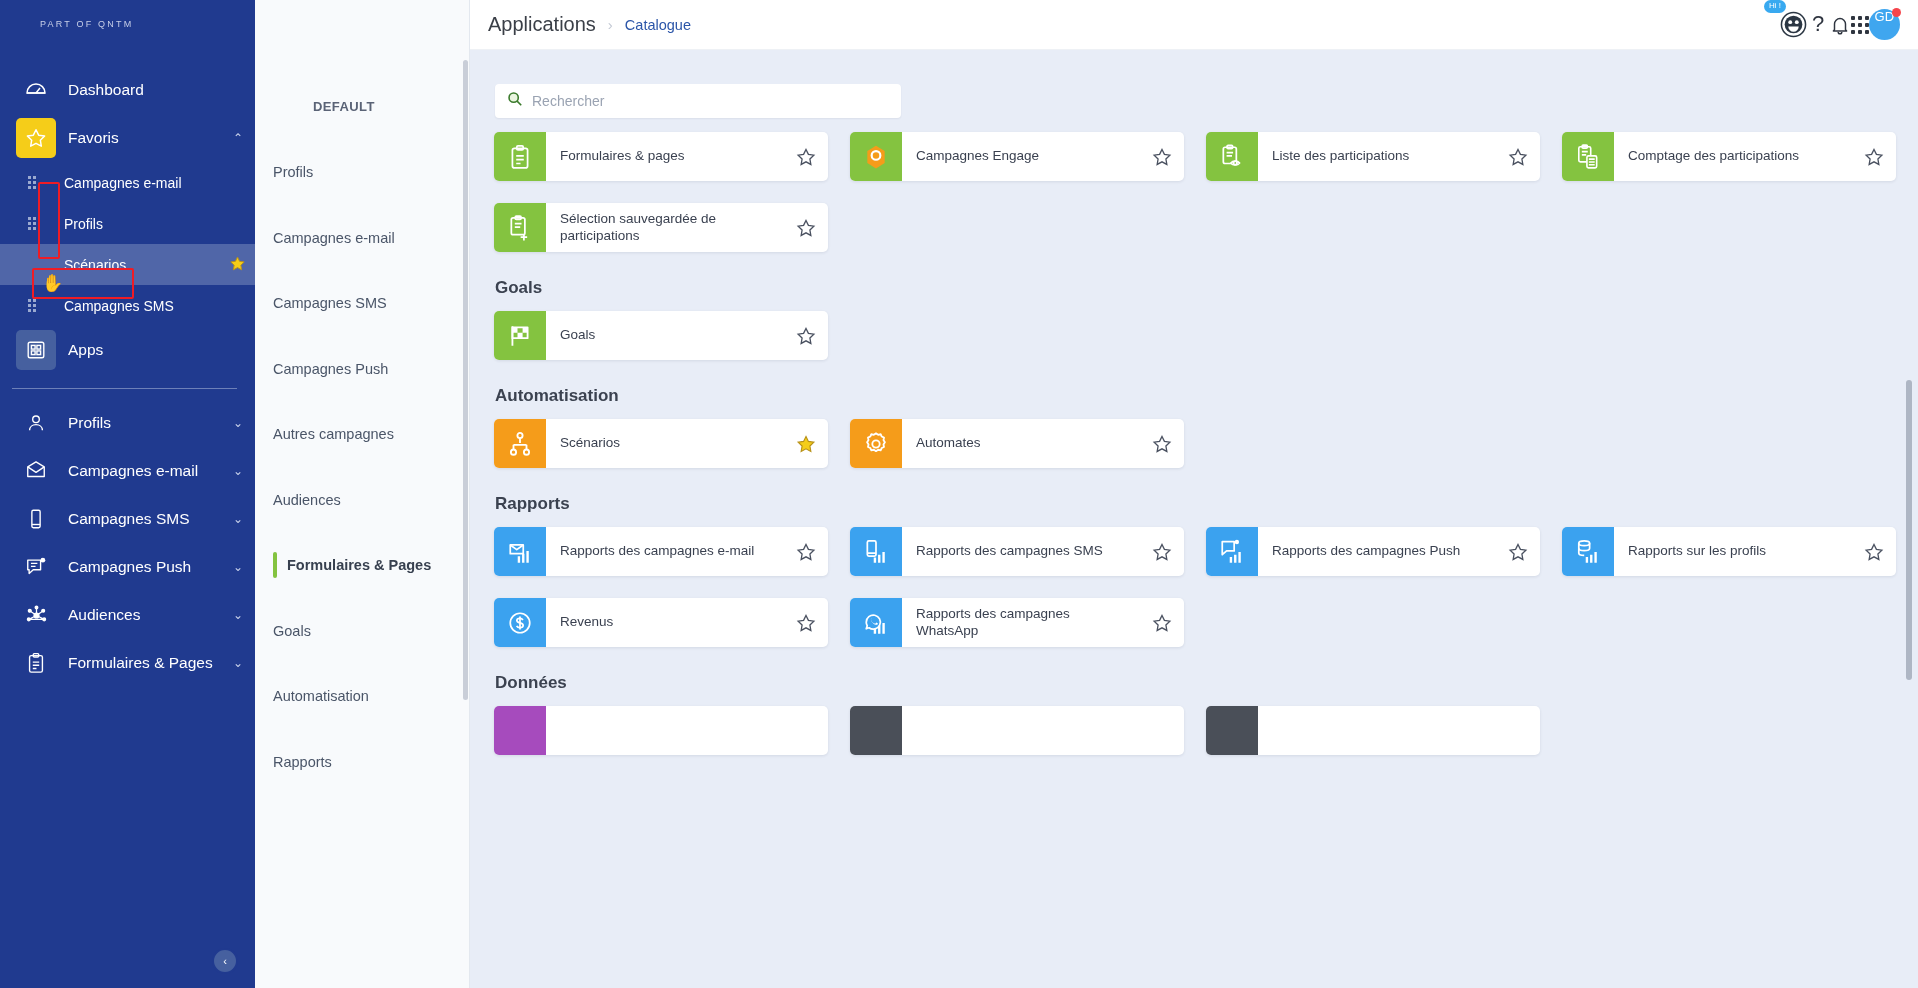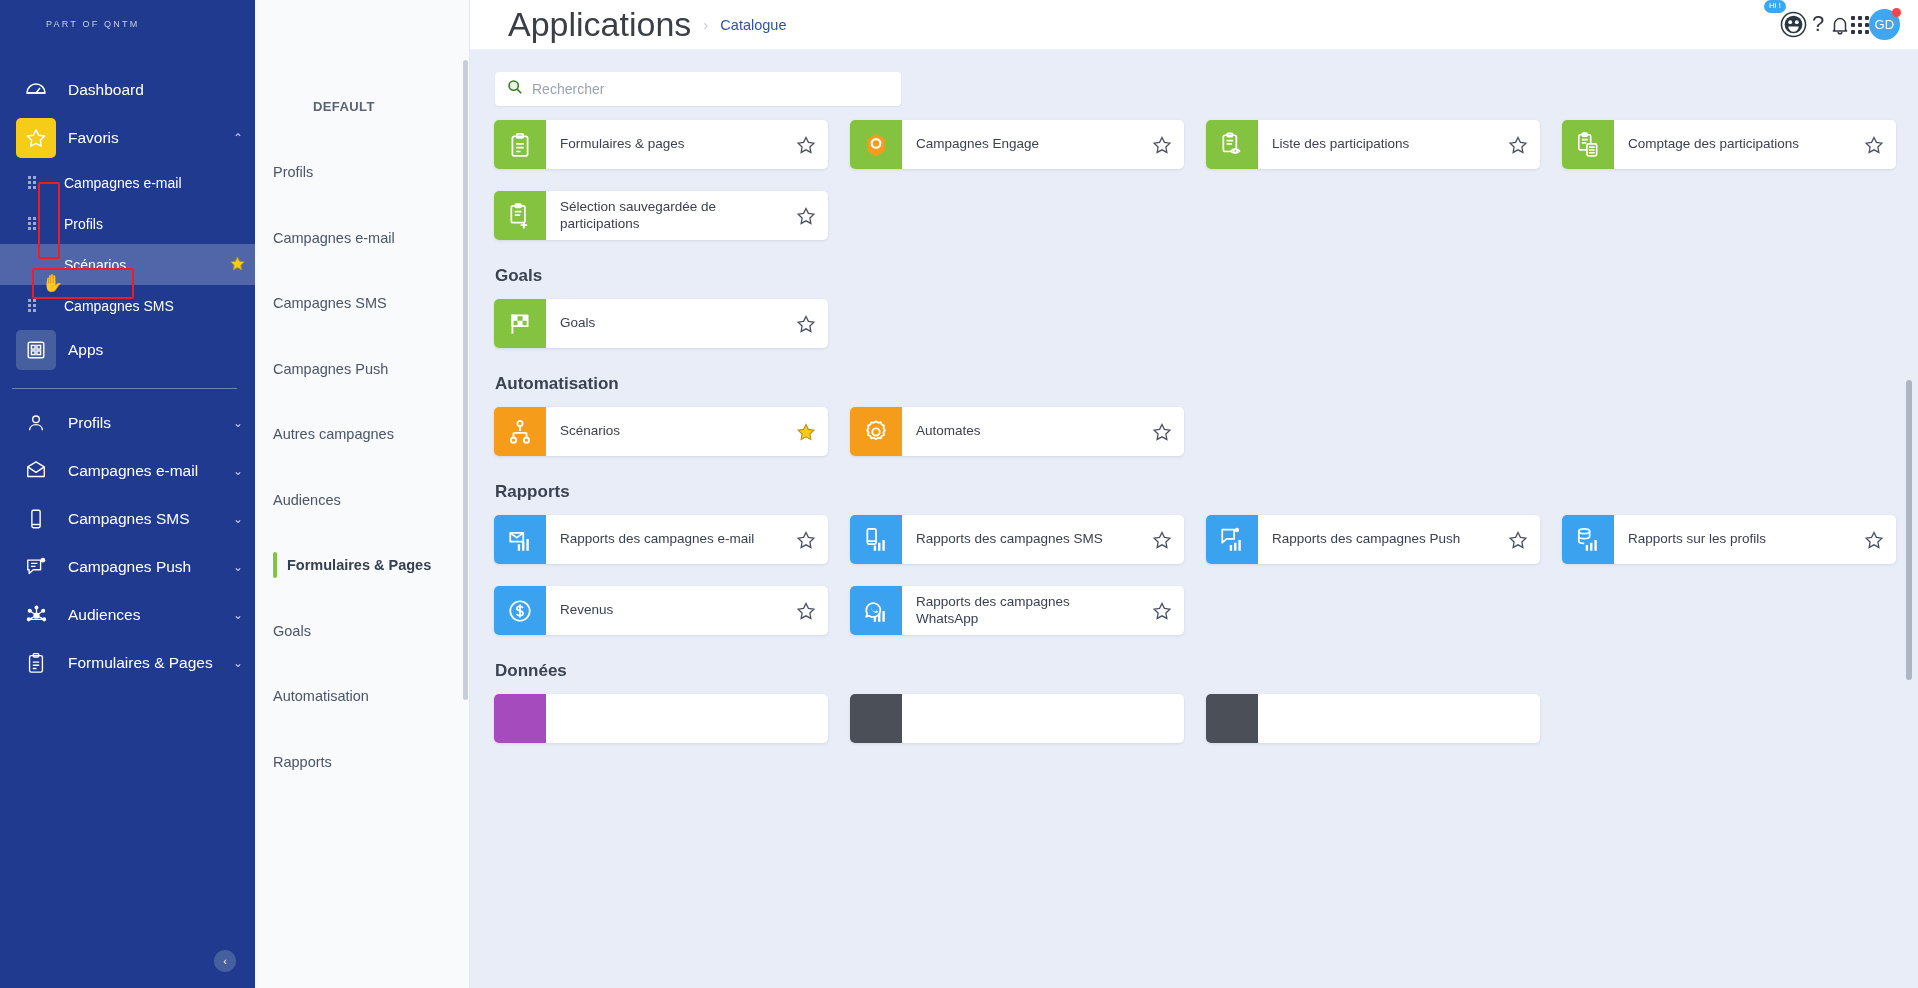--- a/index.html
+++ b/index.html
@@ -23,21 +23,21 @@
   }
   .logo-wrap { padding: 16px 0 0 18px; height: 66px; }
   .logo-row { display: flex; align-items: center; gap: 6px; }
   .logo-mark { width: 34px; height: 34px; flex: 0 0 34px; position: relative; }
   .logo-word {
     font-size: 30px; font-weight: 700; letter-spacing: -0.5px;
     color: #fff; line-height: 1; font-family: "DejaVu Sans", sans-serif;
   }
   .logo-sub {
     font-size: 9px; letter-spacing: 2.2px; color: #c7cfe8;
-    margin: 3px 0 0 28px; font-weight: 400;
+    margin: 3px 0 0 22px; font-weight: 400;
   }
 
   .nav-item {
     display: flex; align-items: center;
     height: 48px; padding-left: 16px;
     cursor: pointer; position: relative;
     font-size: 15.5px; color: #ffffff;
   }
   .nav-item .ic {
     width: 40px; height: 40px; flex: 0 0 40px;
@@ -107,35 +107,35 @@
   }
 
   
   .main { flex: 1; height: 988px; display: flex; flex-direction: column; min-width: 0; }
 
   .topbar {
     height: 50px; background: #ffffff; display: flex; align-items: center;
     padding: 0 18px 0 18px; flex: 0 0 50px;
     border-bottom: 1px solid #eef1f5;
   }
-  .page-title { font-size: 34px; color: #3a3f47; font-weight: 400; margin-left: 20px; }
+  .page-title { font-size: 20px; color: #3a3f47; font-weight: 400; }
   .bc-sep { color: #c3c9d4; margin: 0 12px; font-size: 15px; }
   .bc-link { font-size: 14.5px; color: #2b55a8; cursor: pointer; }
   .topbar-spacer { flex: 1; }
   .topicons { display: flex; align-items: center; }
   .ticon { cursor: pointer; display: flex; align-items: center; justify-content: center; position: relative; }
   .hi-badge {
     position: absolute; left: -16px; top: -11px;
     background: #38a9f0; color: #fff; border-radius: 10px;
     font-size: 8px; padding: 2px 5px 3px 5px; line-height: 1;
   }
   .avatar {
     width: 31px; height: 31px; border-radius: 50%;
     background: #3fa6ef; color: #fff; font-size: 13px;
-    display: flex; align-items: center; justify-content: center;
+    display: flex; justify-content: center;
     position: relative; cursor: pointer; letter-spacing: 0.3px;
   }
   .avatar .dot {
     position: absolute; right: -1px; top: -1px;
     width: 9px; height: 9px; border-radius: 50%; background: #f5444b;
   }
   .grid-icon { display: grid; grid-template-columns: repeat(3,4px); gap: 3px; }
   .grid-icon i { width: 4px; height: 4px; background: #2f3540; display: block; border-radius: 1px; }
 
   .content {
@@ -181,21 +181,21 @@
 
   .star-out { fill: none; stroke: #4a5160; stroke-width: 1.6; }
   .star-fill { fill: #f5cd19; stroke: #b8921a; stroke-width: 1.4; }
 
   .main-scroll {
     position: absolute; right: 6px; top: 330px;
     width: 6px; height: 300px; background: #aeb6c4; border-radius: 3px;
   }
 
   .inner {
-    position: absolute; inset: 0; padding: 0 0 0 24px; overflow: hidden;
+    position: absolute; inset: 0; padding: 12px 0 0 24px; overflow: hidden;
   }
   .icn { width: 26px; height: 26px; display: block; }
 </style>
 </head>
 <body>
 
 <div class="sidebar">
 
   <div class="logo-wrap">
     <div class="logo-sub">PART OF QNTM</div>

